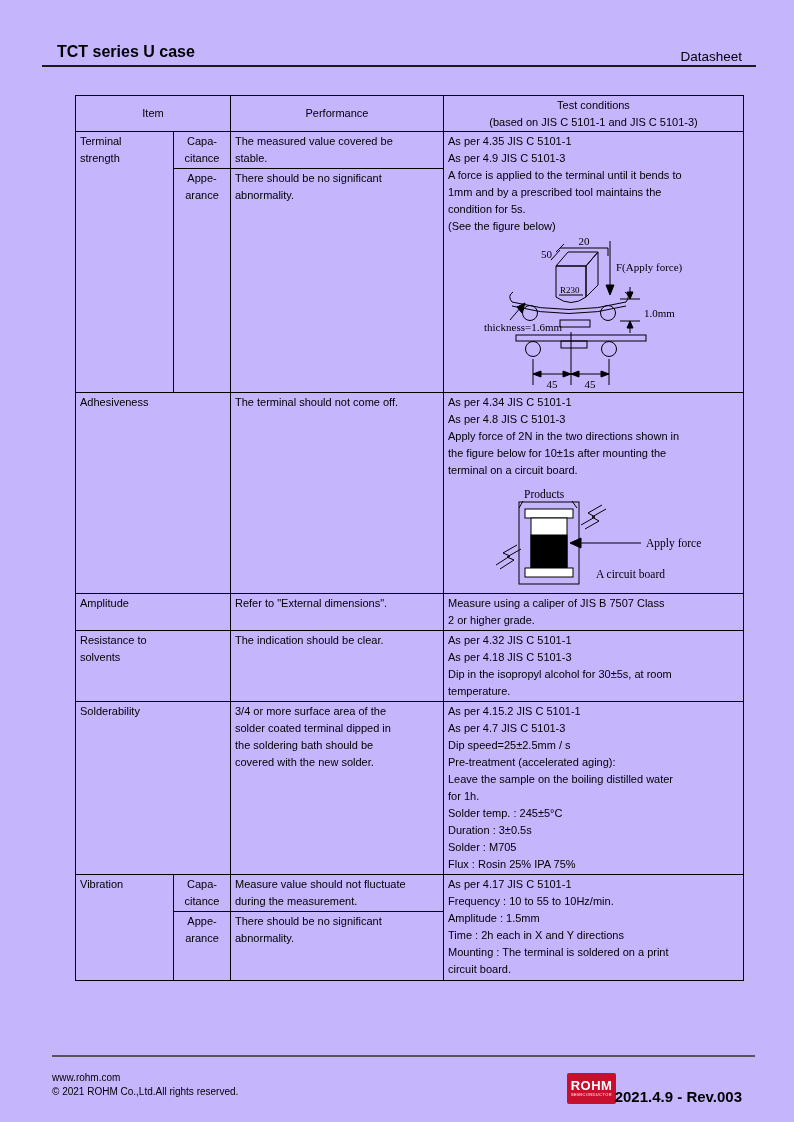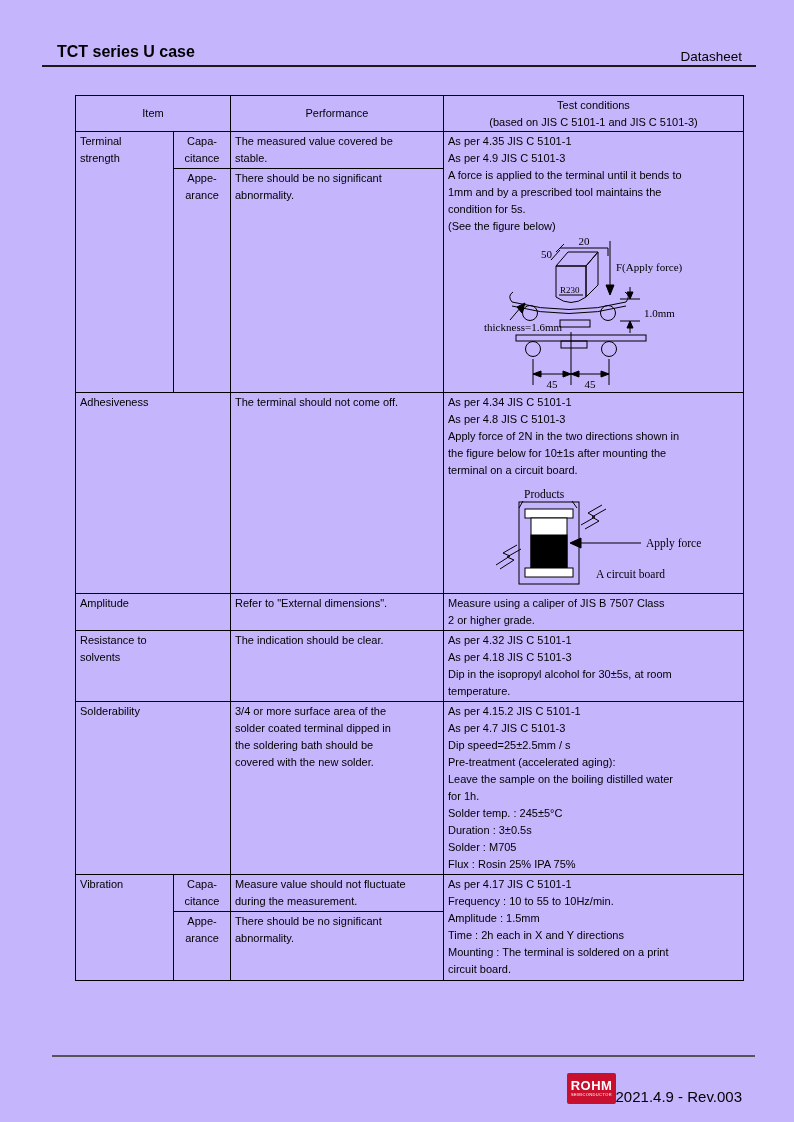--- a/index.html
+++ b/index.html
@@ -23,21 +23,21 @@
   svg text{font-family:"Liberation Serif",serif;}
   
   .footer-rule{position:absolute;left:52px;right:39px;top:1055px;height:1.5px;background:#555;}
   .footer-left{position:absolute;left:52px;top:1071px;font-size:10px;line-height:14px;}
   .page-number{position:absolute;left:0;right:0;top:1087px;text-align:center;font-size:12px;}
   .rohm-logo{position:absolute;left:567px;top:1073px;width:49px;height:31px;background:#C8102E;
              border-radius:2px;color:#fff;display:flex;flex-direction:column;align-items:center;
              justify-content:center;}
   .rohm-logo .brand{font-size:13px;font-weight:800;line-height:12px;letter-spacing:.5px;}
   .rohm-logo .sub{font-size:4px;letter-spacing:.4px;line-height:5px;}
-  .revision{position:absolute;right:52px;top:1088px;font-size:15px;font-weight:normal;}
+  .revision{position:absolute;right:52px;top:1088px;font-size:15px;font-weight:bold;}
 </style>
 </head>
 <body>
 
 <div class="page">
 
   <div class="doc-title">TCT series U case</div>
   <div class="doc-type">Datasheet</div>
   <div class="header-rule"></div>
 
@@ -217,19 +217,23 @@
     <tr style="height:69px">
       <td class="sub-cell ml">Appe-
 arance</td>
       <td class="ml">There should be no significant
 abnormality.</td>
     </tr>
   </tbody>
     </table>
 
   <div class="footer-rule"></div>
+  <div class="footer-left">
+    <div>www.rohm.com</div>
+    <div>© 2021 ROHM Co.,Ltd.All rights reserved.</div>
+  </div>
   <div class="rohm-logo">
     <div class="brand">ROHM</div>
     <div class="sub">SEMICONDUCTOR</div>
   </div>
   <div class="revision">2021.4.9 - Rev.003</div>
 
 </div>
 
 </body></html>

